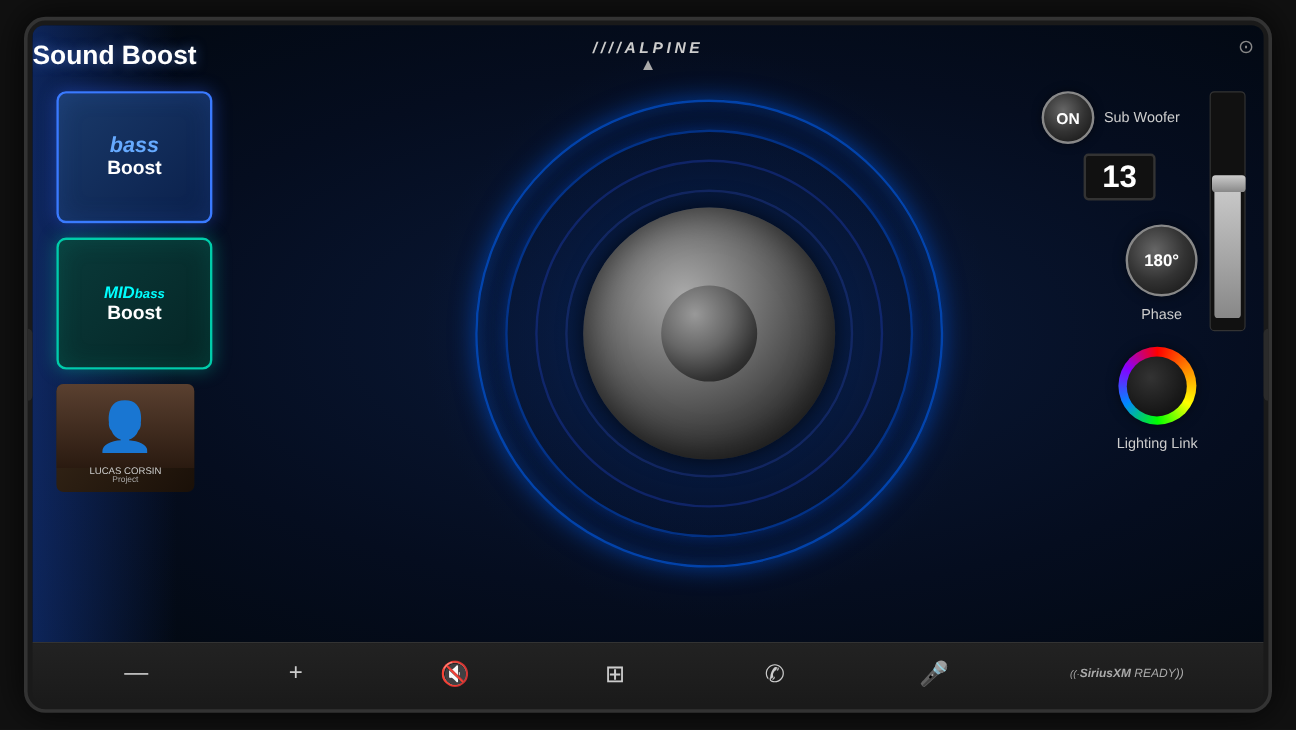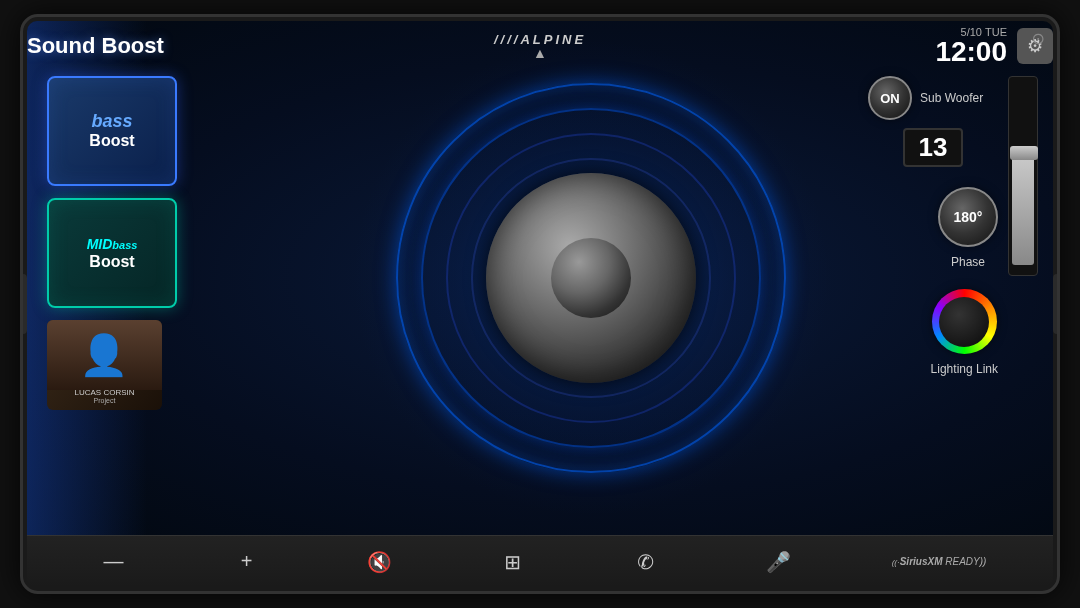--- a/index.html
+++ b/index.html
@@ -536,29 +536,20 @@
     <div class="camera-icon">⊙</div>
 
     <div class="header">
       <div class="header-title">Sound Boost</div>
 
       <div class="header-brand">
         <div class="brand-logo">////ALPINE</div>
         <div class="brand-arrow">▲</div>
       </div>
 
-      <div class="header-right">
-        <div class="datetime">
-          <div class="date-small">
-            <span>5/10</span>&nbsp;<span>TUE</span>
-          </div>
-          <div class="time-large">12:00</div>
-        </div>
-        <div class="settings-btn">⚙</div>
-      </div>
     </div>
 
     <div class="left-panel">
       <div class="boost-btn boost-btn-bass">
         <div class="boost-btn-text">
           <span class="boost-label-top">bass</span>
           <span class="boost-label-bottom">Boost</span>
         </div>
       </div>
 

